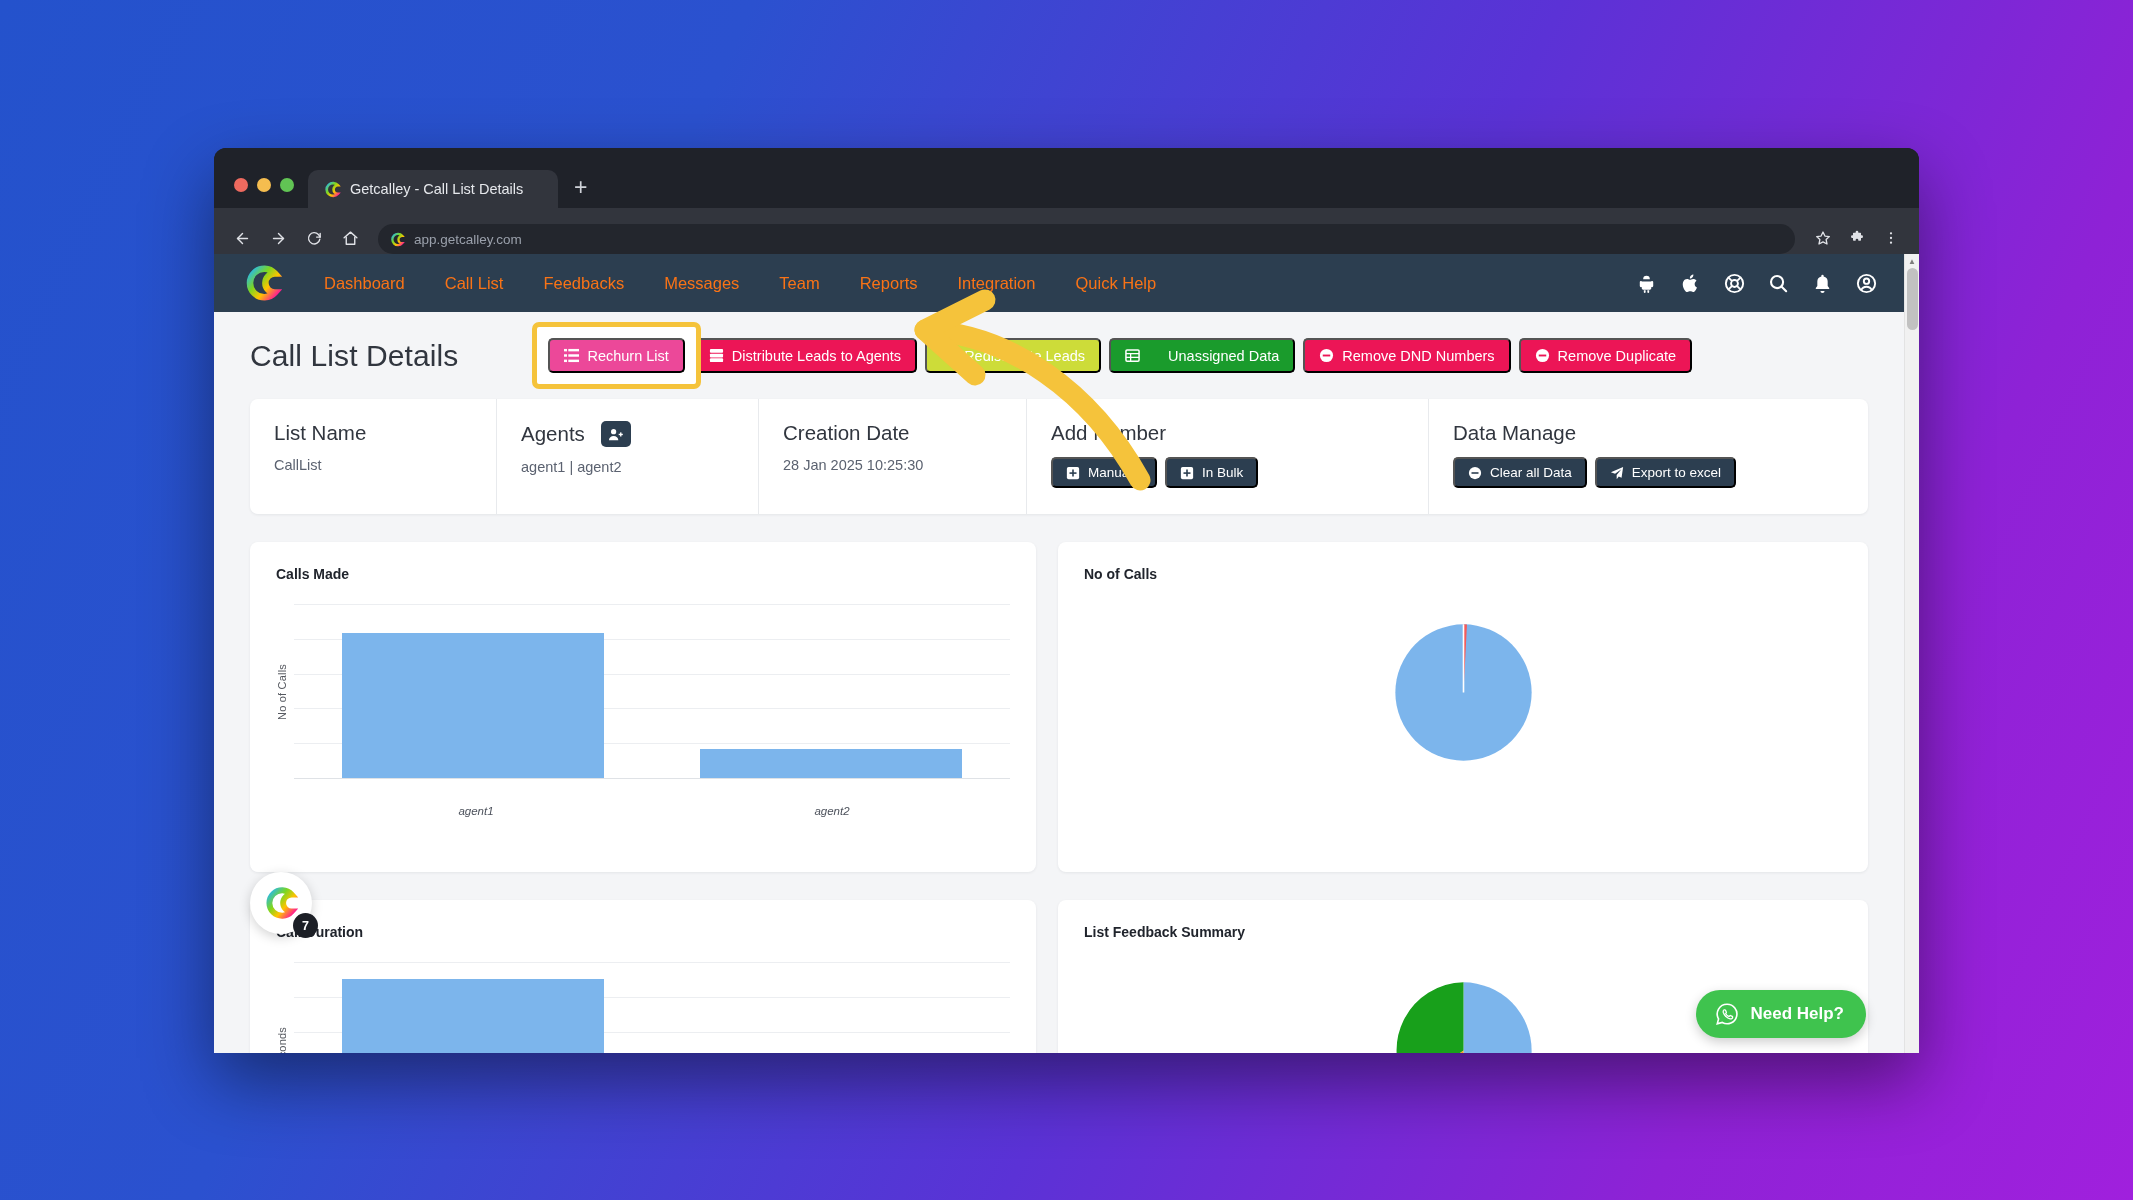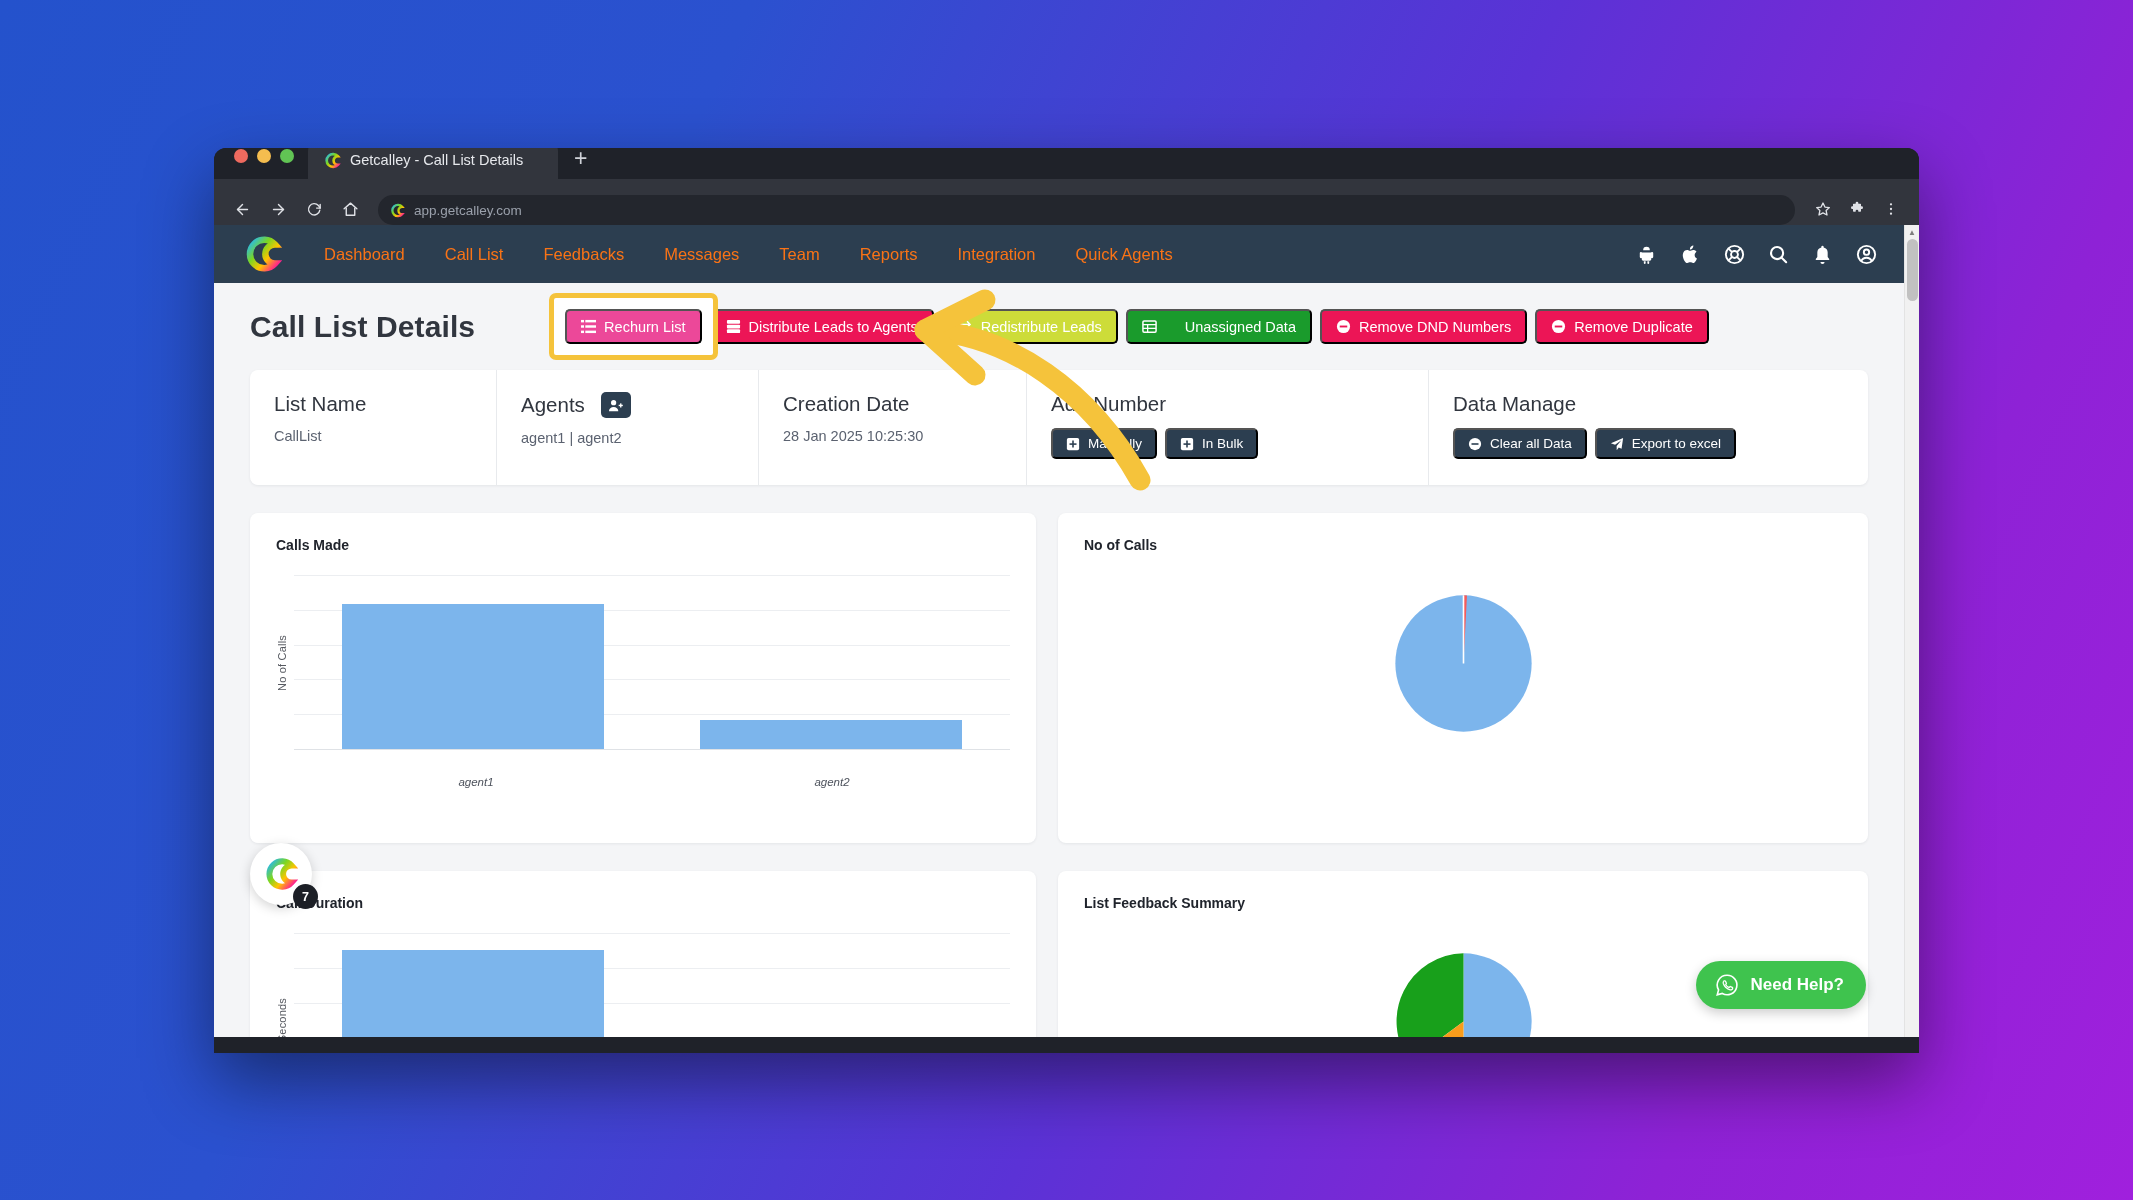--- a/index.html
+++ b/index.html
@@ -16,21 +16,21 @@
     left: 214px; top: 148px;
     width: 1705px; height: 905px;
     background: #1f2229;
     border-radius: 12px 12px 0 0;
     box-shadow: 0 28px 70px rgba(0,0,0,.45);
     overflow: hidden;
   }
 
   
   .tabstrip {
-    height: 31px; background: #1f2229;
+    height: 60px; background: #1f2229;
     display: flex; align-items: flex-end; padding-left: 16px;
     position: relative;
   }
   .traffic { display: flex; gap: 9px; align-items: center; height: 47px; padding: 0 14px 0 4px; }
   .dot { width: 14px; height: 14px; border-radius: 50%; }
   .dot.r { background: #ee6a5f; } .dot.y { background: #f5bd4f; } .dot.g { background: #61c454; }
   .tab {
     height: 38px; min-width: 250px; background: #32353d;
     border-radius: 10px 10px 0 0; display: flex; align-items: center;
     gap: 9px; padding: 0 16px; color: #e6e8ec; font-size: 14.5px; white-space: nowrap;
@@ -71,21 +71,21 @@
   .navlink {
     color: #f97316; font-size: 16.5px; padding: 0 20px; white-space: nowrap;
   }
   .navspacer { flex: 1; }
   .naviconrow { display: flex; align-items: center; gap: 21px; }
   .navicon { width: 23px; height: 23px; color: #fff; display: block; }
 
   .page { padding: 26px 36px 0 36px; height: 754px; overflow: hidden; }
 
   .pagehead { display: flex; align-items: center; gap: 0; margin-bottom: 26px; position: relative; }
-  .pagetitle { font-size: 30px; color: #31363f; font-weight: 700; letter-spacing: .1px; }
+  .pagetitle { font-size: 30px; color: #31363f; font-weight: 400; letter-spacing: .1px; }
   .actionbar { display: flex; align-items: center; gap: 8px; margin-left: 90px; }
   .abtn {
     height: 35px; border-radius: 5px; display: inline-flex; align-items: center;
     gap: 8px; padding: 0 14px; font-size: 14.5px; color: #fff; white-space: nowrap;
     font-weight: 500;
   }
   .abtn svg { width: 15px; height: 15px; flex: 0 0 auto; }
   .abtn.dark { background: #ec4899; }
   .abtn.pink { background: #ec1556; }
   .abtn.lime { background: #cddc39; color: #fff; }
@@ -262,21 +262,21 @@
           <path d="M26 8a12 12 0 1 0 0 16 8 8 0 1 1 0-16z" fill="none" stroke="url(#fg1)" stroke-width="5.5" stroke-linecap="round"></path>
         </svg>
         <div class="navlinks">
           <a class="navlink">Dashboard</a>
           <a class="navlink">Call List</a>
           <a class="navlink">Feedbacks</a>
           <a class="navlink">Messages</a>
           <a class="navlink">Team</a>
           <a class="navlink">Reports</a>
           <a class="navlink">Integration</a>
-          <a class="navlink">Quick Agents</a>
+          <a class="navlink">Quick Help</a>
         </div>
         <div class="navspacer"></div>
         <div class="naviconrow">
           <span>
             <svg class="navicon" viewBox="0 0 24 24" fill="currentColor">
                 <path d="M7 10h10v7a1.5 1.5 0 0 1-1.5 1.5h-7A1.5 1.5 0 0 1 7 17zM8.5 7.5a3.5 3.5 0 0 1 7 0zM5 10.5a1.2 1.2 0 0 1 2.4 0v4.2a1.2 1.2 0 0 1-2.4 0zm11.6 0a1.2 1.2 0 0 1 2.4 0v4.2a1.2 1.2 0 0 1-2.4 0zM9.2 19h1.9v2.1a1 1 0 0 1-1.9 0zm3.7 0h1.9v2.1a1 1 0 0 1-1.9 0z"></path>
               </svg>
           </span>
           <span>
             <svg class="navicon" viewBox="0 0 24 24" fill="currentColor">

